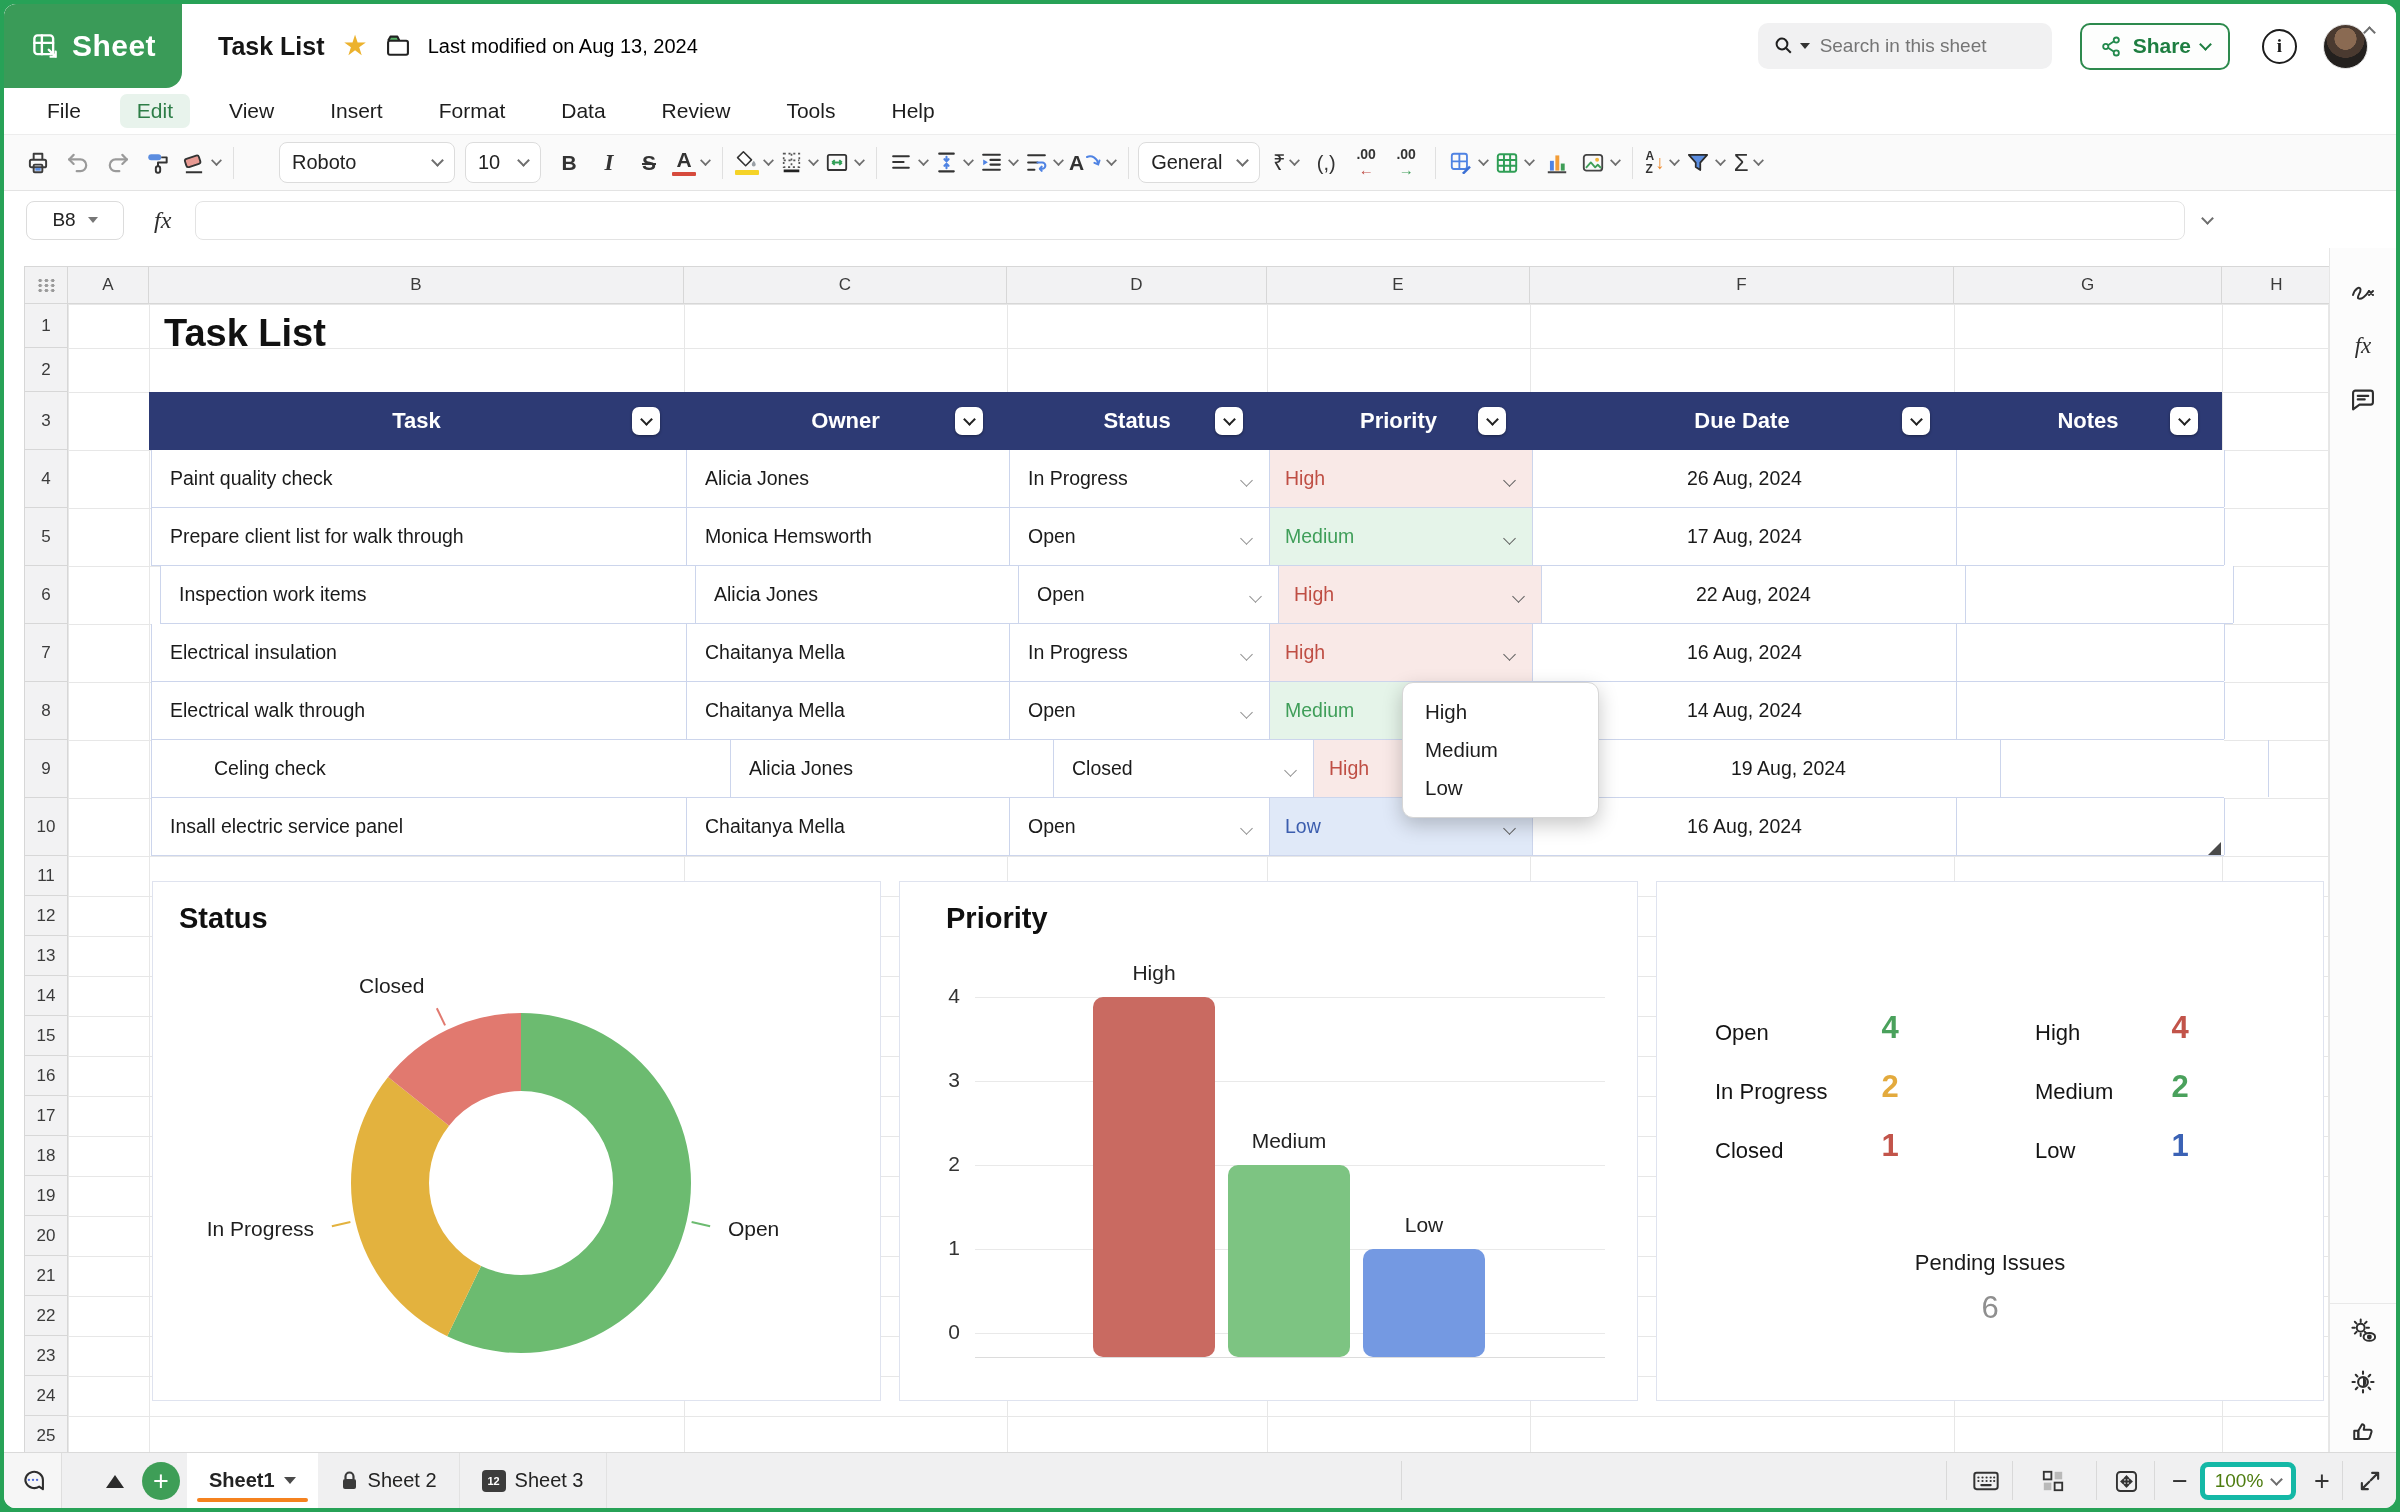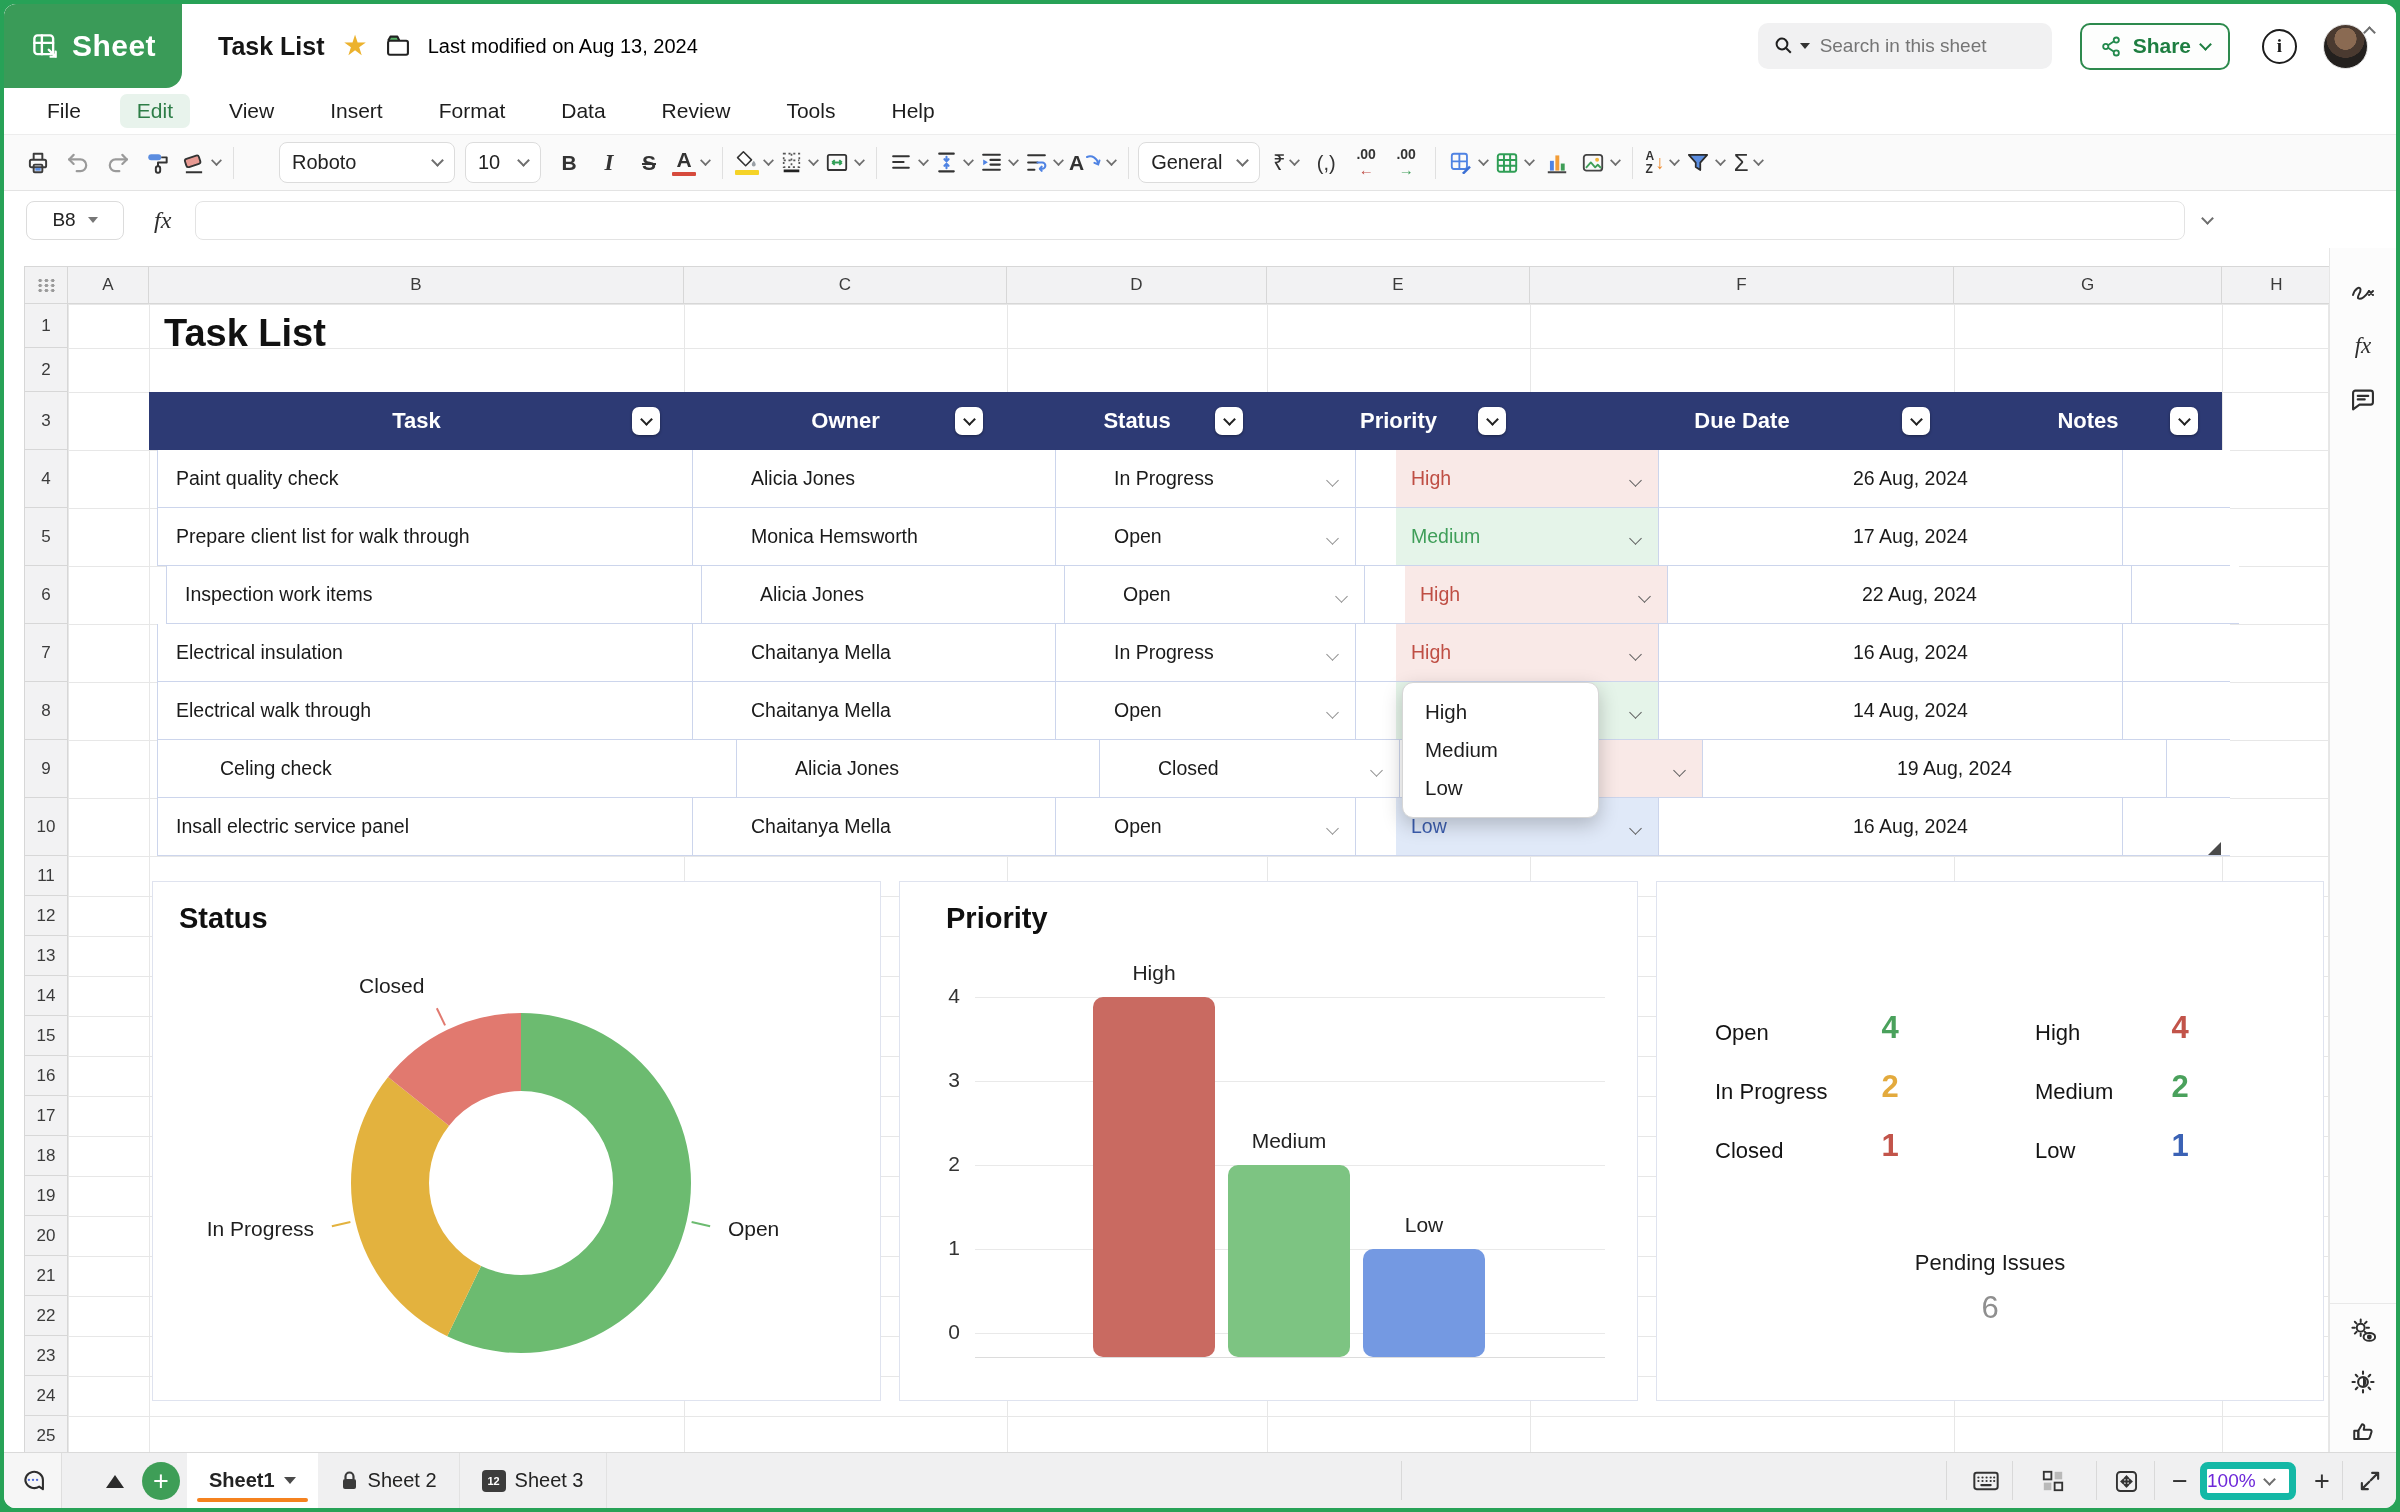--- a/index.html
+++ b/index.html
@@ -67,21 +67,21 @@
   .vline{position:absolute;top:0;bottom:0;width:1px;background:#e7e7e7;z-index:0;}
   .hline{position:absolute;left:0;right:0;height:1px;background:#e7e7e7;z-index:0;}
   .sheet-title{position:absolute;left:96px;top:8px;font-size:38px;font-weight:700;color:#111;z-index:1;}
 
   
   .t-head{position:absolute;left:81px;top:88px;width:2073px;height:58px;background:#2d3a74;display:flex;z-index:2;}
   .t-hcell{position:relative;display:flex;align-items:center;justify-content:center;color:#fff;flex:none;height:58px;}
   .t-hlabel{font-size:22px;font-weight:600;}
   .t-drop{position:absolute;right:24px;top:15px;width:28px;height:28px;background:#fff;border-radius:7px;box-shadow:0 1px 3px rgba(0,0,0,.4);display:flex;align-items:center;justify-content:center;}
   .cvd{width:9px;height:9px;border-left:2.4px solid #222;border-bottom:2.4px solid #222;transform:rotate(-45deg);margin-top:-4px;}
-  .t-row{position:absolute;left:89px;width:2073px;height:58px;display:flex;background:#fff;border-bottom:1px solid #ccd5ec;border-left:1px solid #ccd5ec;z-index:2;gap:40px;}
+  .t-row{position:absolute;left:83px;width:2073px;height:58px;display:flex;background:#fff;border-bottom:1px solid #ccd5ec;border-left:1px solid #ccd5ec;z-index:2;}
   .t-row.first{border-top:0;}
   .t-cell{border-right:1px solid #ccd5ec;display:flex;align-items:center;font-size:19.5px;color:#1a1a1a;position:relative;flex:none;height:100%;}
   .tc-task,.tc-owner{padding-left:18px;}
   .tc-status{padding-left:18px;}
   .tc-priority{padding-left:15px;}
   .tc-due{justify-content:center;}
   .cell-cv{position:absolute;right:18px;top:26px;width:9px;height:9px;border-left:1.8px solid #8f8f8f;border-bottom:1.8px solid #8f8f8f;transform:rotate(-45deg);}
   .cell-cv.dark{border-color:#5d5d5d;}
   .resize-handle{position:absolute;left:2140px;top:538px;width:0;height:0;border-left:13px solid transparent;border-bottom:13px solid #4a4a4a;z-index:3;}
 
@@ -119,21 +119,21 @@
   .tri-up{position:absolute;left:102px;top:22px;width:0;height:0;border-left:9px solid transparent;border-right:9px solid transparent;border-bottom:13px solid #2b2b2b;}
   .add-sheet{position:absolute;left:138px;top:9px;width:38px;height:38px;border-radius:50%;background:#3e9e57;color:#fff;font-size:27px;display:flex;align-items:center;justify-content:center;line-height:1;}
   .tabs{position:absolute;left:183px;top:0;bottom:0;display:flex;align-items:stretch;}
   .tab{display:flex;align-items:center;gap:9px;padding:0 22px;font-size:20px;color:#232323;position:relative;border-right:1px solid #e2e2e2;}
   .tab.active{background:#fff;font-weight:700;border-right:0;}
   .tab.active .underline{position:absolute;left:10px;right:10px;bottom:6px;height:4px;border-radius:2px;background:#f5821f;}
   .tab .mini-caret{width:0;height:0;border-left:6px solid transparent;border-right:6px solid transparent;border-top:7px solid #4a4a4a;}
   .badge12{width:24px;height:22px;background:#3c3c3c;border-radius:4px;color:#fff;font-size:11px;font-weight:700;display:flex;align-items:center;justify-content:center;}
   .vdiv{position:absolute;top:8px;bottom:8px;width:1px;background:#d9d9d9;}
   .st-ic{position:absolute;top:8px;width:40px;height:40px;display:flex;align-items:center;justify-content:center;color:#333;}
-  .zoombox{position:absolute;left:2196px;top:9px;width:96px;height:38px;background:#fff;border:7px solid #14b8a6;border-radius:8px;display:flex;align-items:center;justify-content:flex-start;gap:9px;font-size:19px;color:#6d28d9;}
+  .zoombox{position:absolute;left:2196px;top:9px;width:96px;height:38px;background:#fff;border:5px solid #14b8a6;border-radius:8px;display:flex;align-items:center;justify-content:center;gap:9px;font-size:19px;color:#4d7c0f;}
   .pm{font-size:27px;color:#333;font-weight:400;}
   svg{display:block;}
 </style>
 </head>
 <body>
 
 <div class="window">
 
   <div class="topbar">
     <div class="logo">

